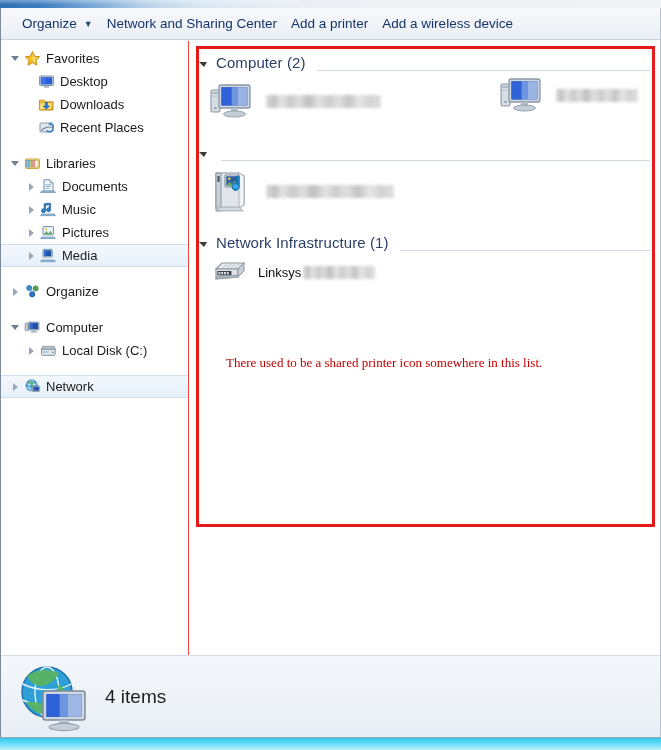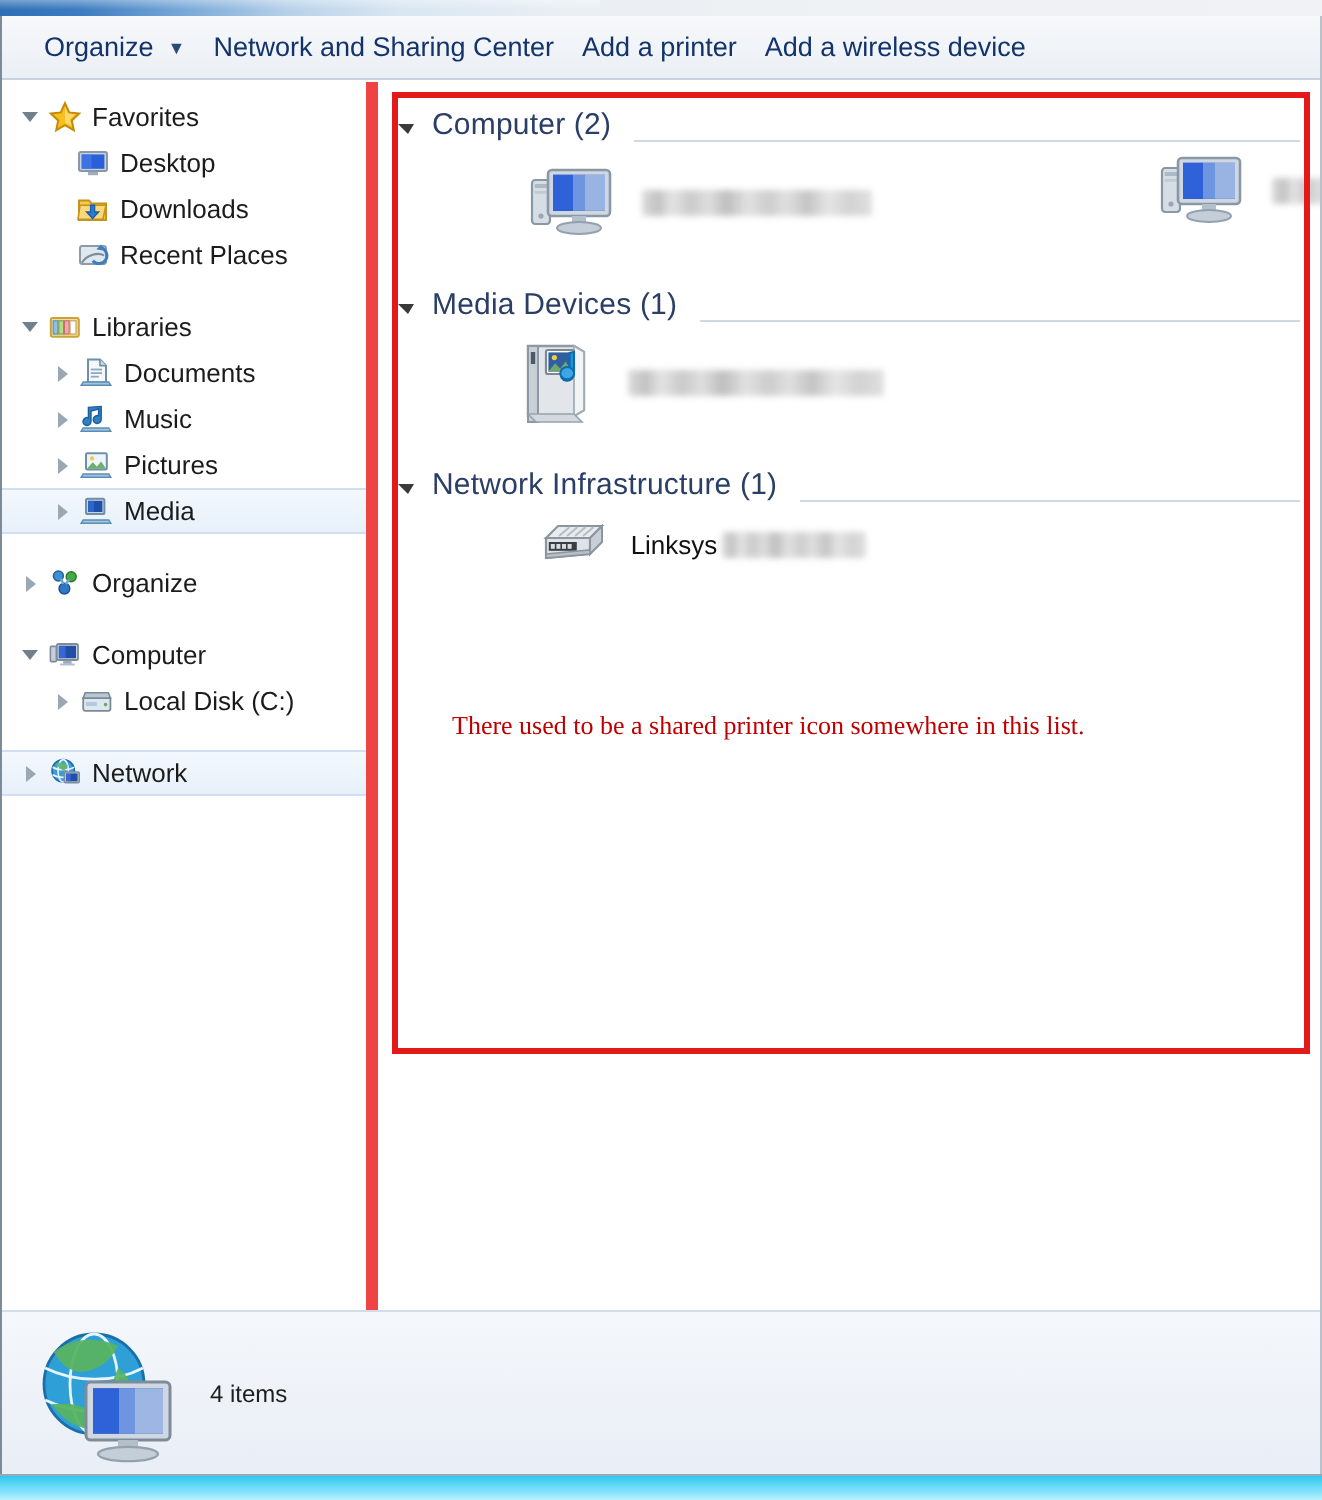--- a/index.html
+++ b/index.html
@@ -83,21 +83,21 @@
     left: 1px; top: 41px;
     width: 659px; height: 614px;
     background: #fff;
     box-sizing: border-box;
   }
   .nav-pane {
     position: absolute;
     left: 0; top: 0;
     width: 188px; height: 614px;
     background: #ffffff;
-    border-right: 6px solid #ef4444;
+    border-right: 1px solid #ef4444;
     box-sizing: border-box;
     overflow: hidden;
   }
   .content-pane {
     position: absolute;
     left: 189px; top: 0;
     width: 470px; height: 614px;
     background: #ffffff;
     box-sizing: border-box;
     overflow: hidden;
@@ -198,21 +198,20 @@
     position: relative;
     height: 60px;
   }
   .item {
     display: flex;
     align-items: center;
     padding-left: 18px;
     width: 300px;
     box-sizing: border-box;
     cursor: default;
-    justify-content: center;
   }
   .item.col2 {
     position: absolute;
     left: 308px;
     top: 0;
     padding-left: 0;
   }
   .item-ico {
     width: 48px; height: 48px;
     flex: 0 0 48px;
@@ -274,21 +273,21 @@
     display: flex;
     align-items: center;
   }
   .sb-icon {
     width: 74px; height: 70px;
     flex: 0 0 74px;
     margin-left: 16px;
     position: relative;
   }
   .sb-text {
-    font-size: 12px;
+    font-size: 19px;
     color: #1d1d1d;
     margin-left: 14px;
   }
   .win-border-l {
     position: absolute; left: 0; top: 8px;
     width: 1px; height: 730px; background: #7d8b99;
   }
   .win-border-r {
     position: absolute; right: 0; top: 8px;
     width: 1px; height: 730px; background: #b7c2cd;
@@ -551,21 +550,20 @@
             </svg>
           </span>
           <span class="item-label">
             <span class="redacted" style="width:82px"></span>
           </span>
         </div>
       </div>
 
       <div class="group-head">
         <span class="gh-tri"></span>
-        <span class="gh-title">Media Devices (1)</span>
         <span class="gh-rule"></span>
       </div>
 
       <div class="items-row">
         <div class="item">
           <span class="item-ico">
             <svg width="48" height="48" viewBox="0 0 48 48">
               <path d="M8 6 h23 l5 3 v29 l-5 3 h-23 z" fill="#e2e6ea" stroke="#8d98a4" stroke-width="1.2"></path>
               <path d="M8 6 h5 v38 h-5 z" fill="#c8cfd7" stroke="#8d98a4" stroke-width="1"></path>
               <rect x="9.4" y="9" width="2.2" height="6" fill="#4c5a68"></rect>

